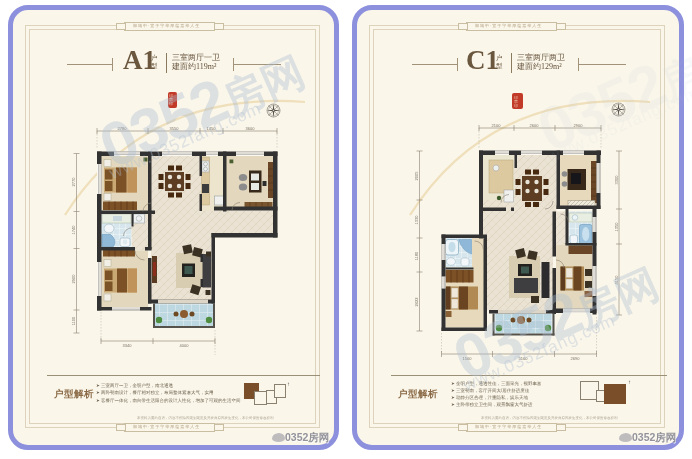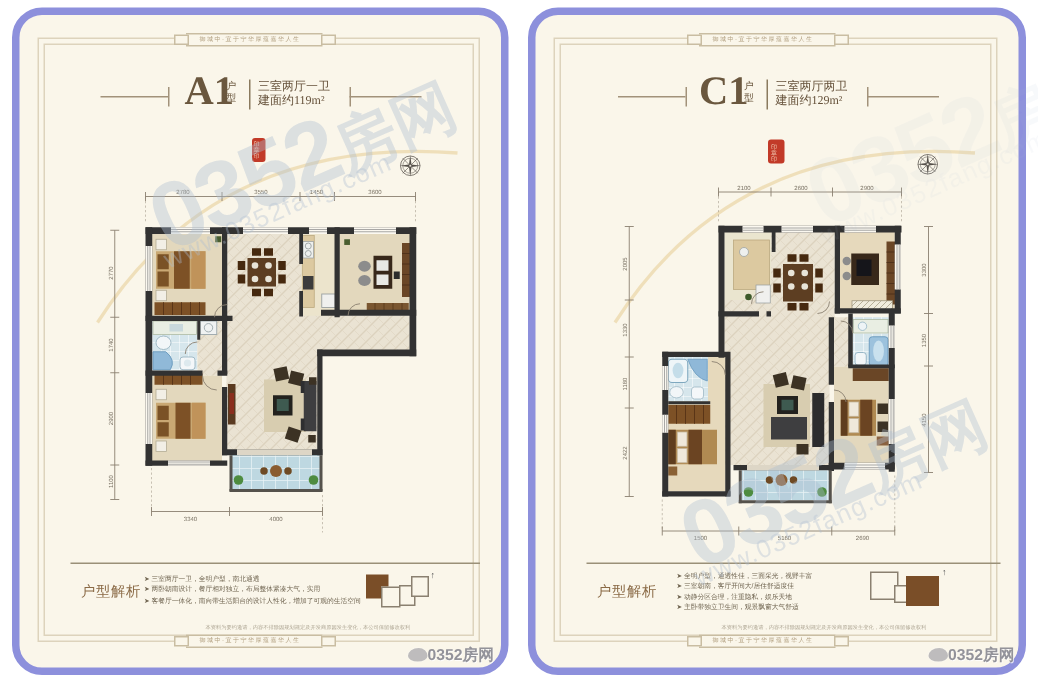--- a/index.html
+++ b/index.html
@@ -9,21 +9,21 @@
   .card{position:absolute;box-sizing:border-box;border:5px solid #8d90dc;border-radius:20px;background:#faf6ea;}
   .frame{position:absolute;border:1px solid #ddd3bc;}
   .ttlline{position:absolute;height:1px;background:#a2927a;}
   .ttltick{position:absolute;width:1px;background:#a2927a;}
   .bigttl{position:absolute;font-family:"Liberation Serif",serif;font-weight:bold;color:#6a573e;}
   .subttl{position:absolute;font-family:"Liberation Serif",serif;font-weight:normal;color:#65513a;}
   .vdiv{position:absolute;width:1px;background:#8a7a5e;}
   .orn{position:absolute;background:#faf6ea;border:1px solid #c9bda2;}
   .orntxt{position:absolute;font-size:4px;color:#b3a182;letter-spacing:1px;white-space:nowrap;}
   .seal{position:absolute;background:#c23a28;border-radius:2px;}
-  .analabel{position:absolute;font-weight:normal;color:#8a6a46;font-size:9.5px;letter-spacing:0.5px;}
+  .analabel{position:absolute;font-weight:bold;color:#8a6a46;font-size:9.5px;letter-spacing:0.5px;}
   .bullet{position:absolute;font-size:4.5px;color:#6f6450;white-space:nowrap;}
   .tiny{position:absolute;font-size:3.5px;color:#b0a896;white-space:nowrap;}
   .rule{position:absolute;height:1px;background:#9a9078;}
   .wm{position:absolute;color:rgba(172,189,208,0.47);font-weight:bold;white-space:nowrap;}
   .wmurl{position:absolute;color:rgba(172,189,208,0.45);white-space:nowrap;}
   .sq{position:absolute;box-sizing:border-box;}
 </style>
 </head>
 <body>
 <div id="page">

